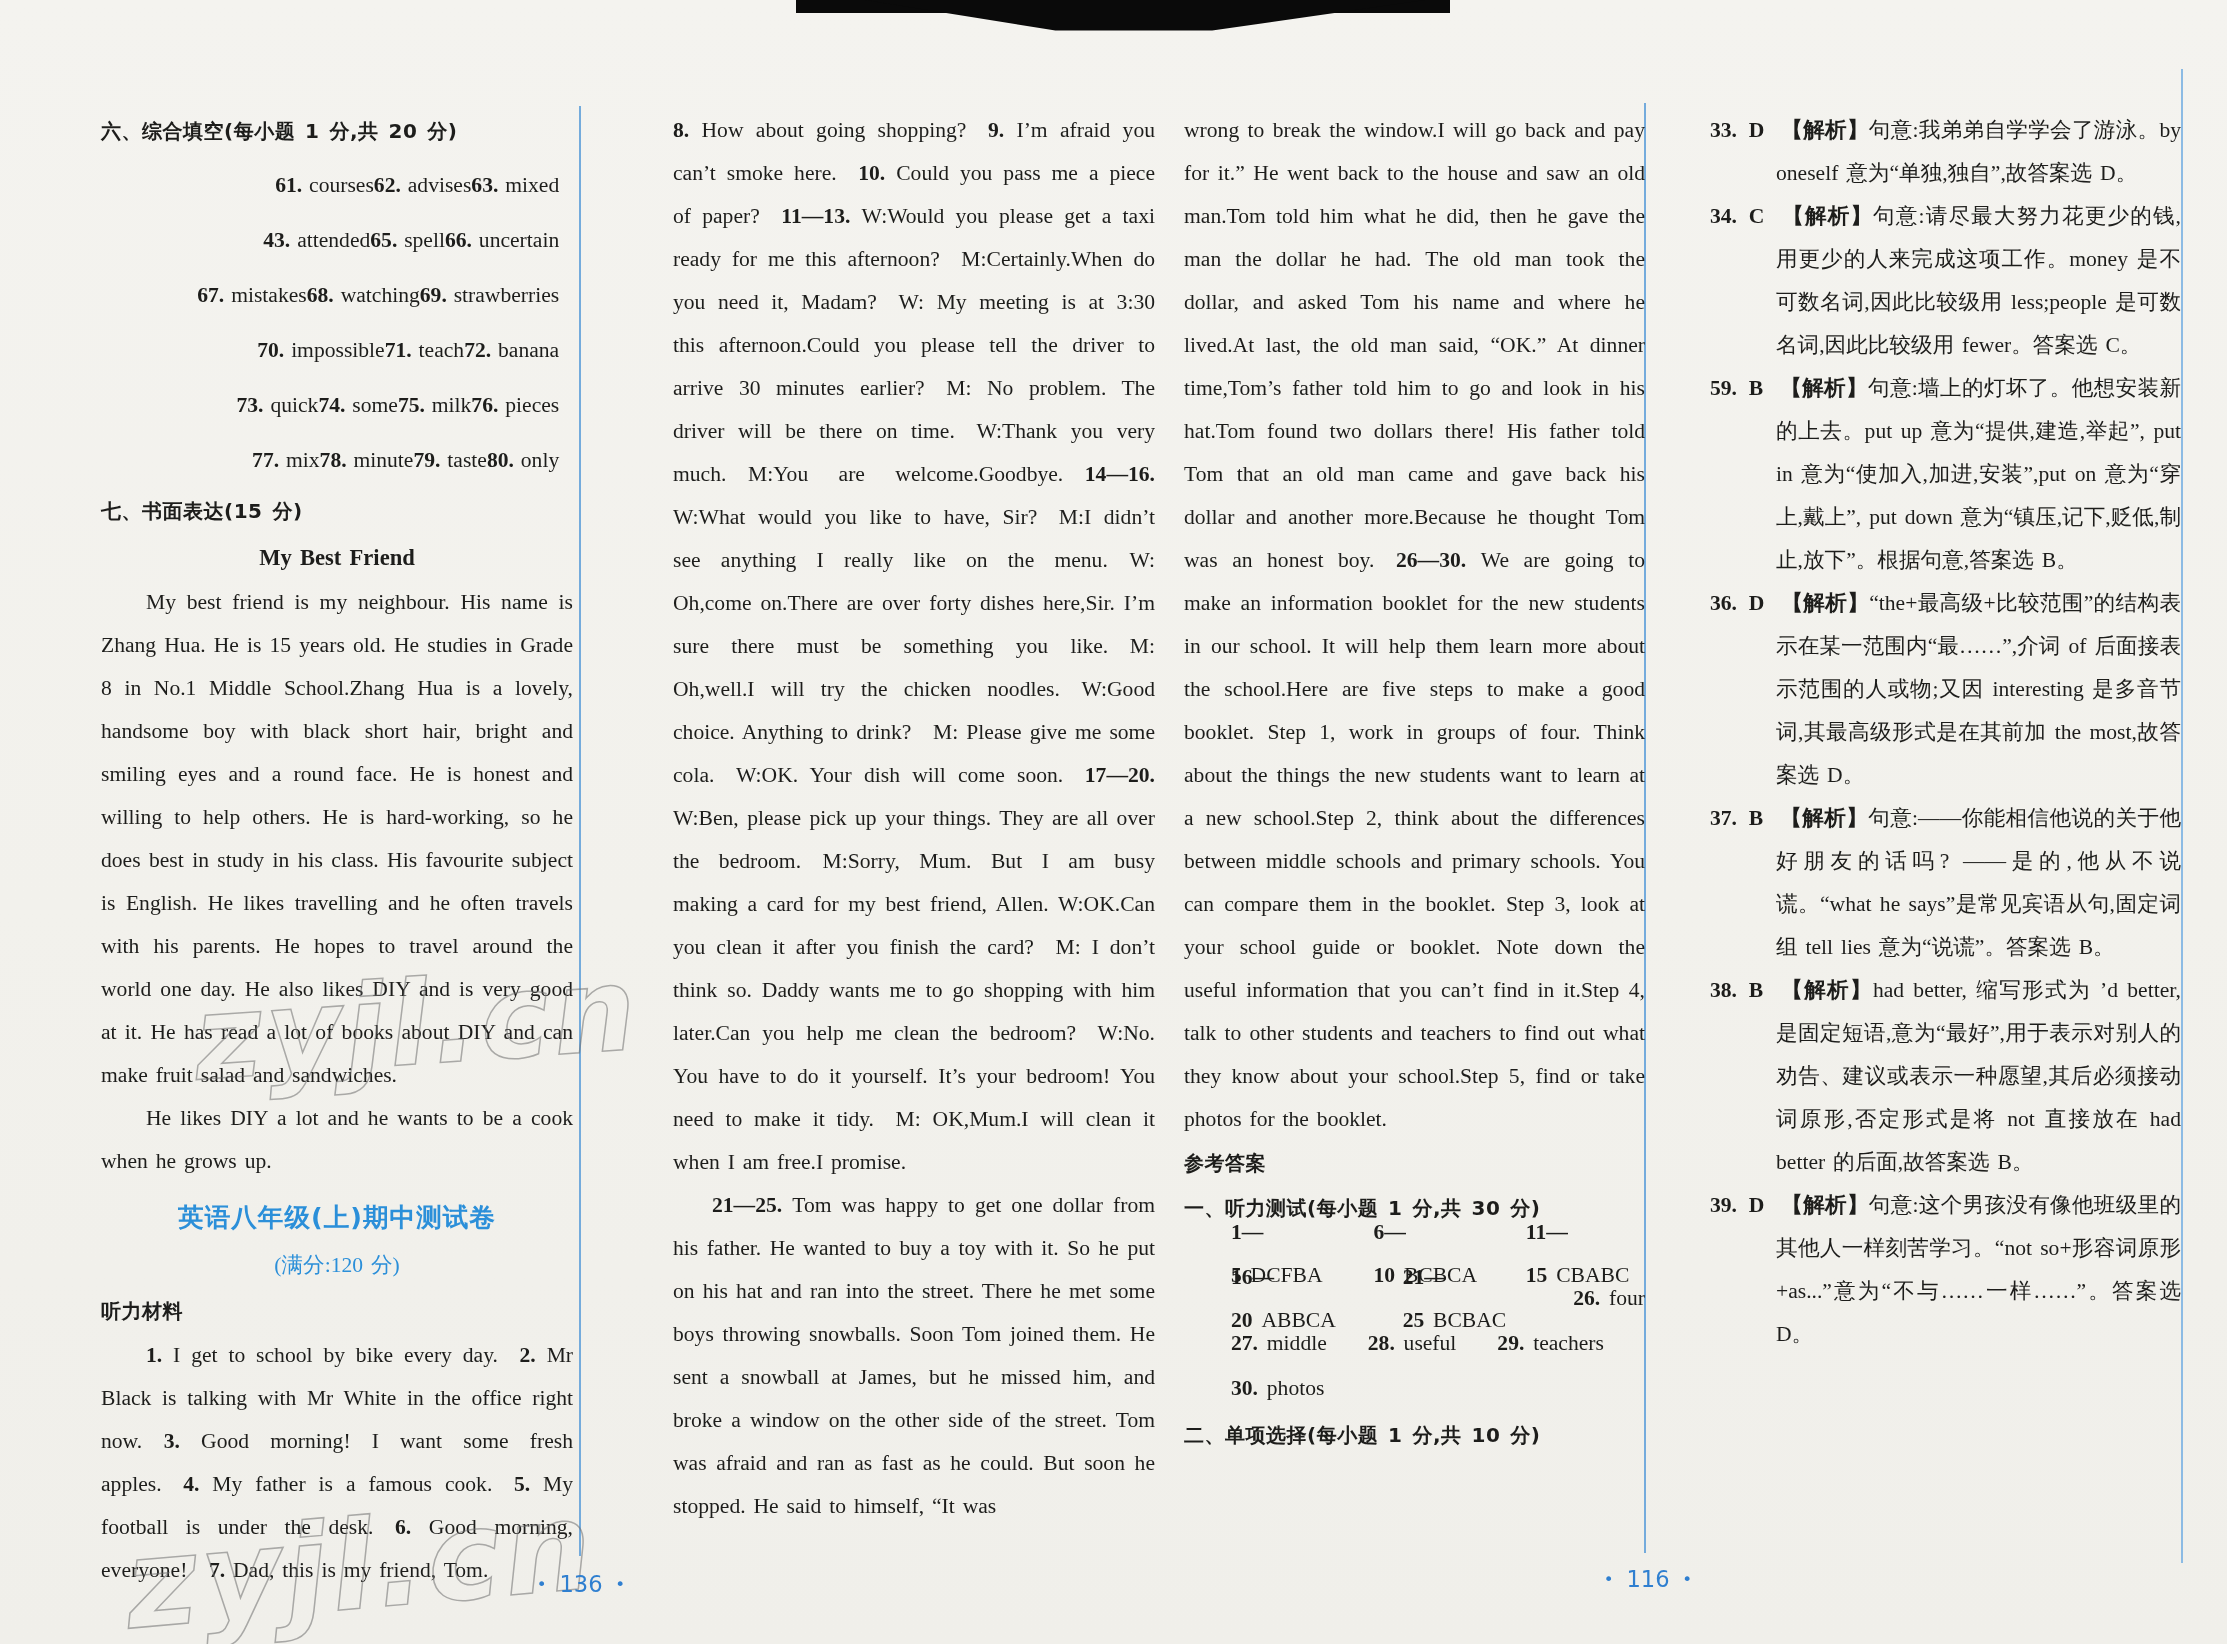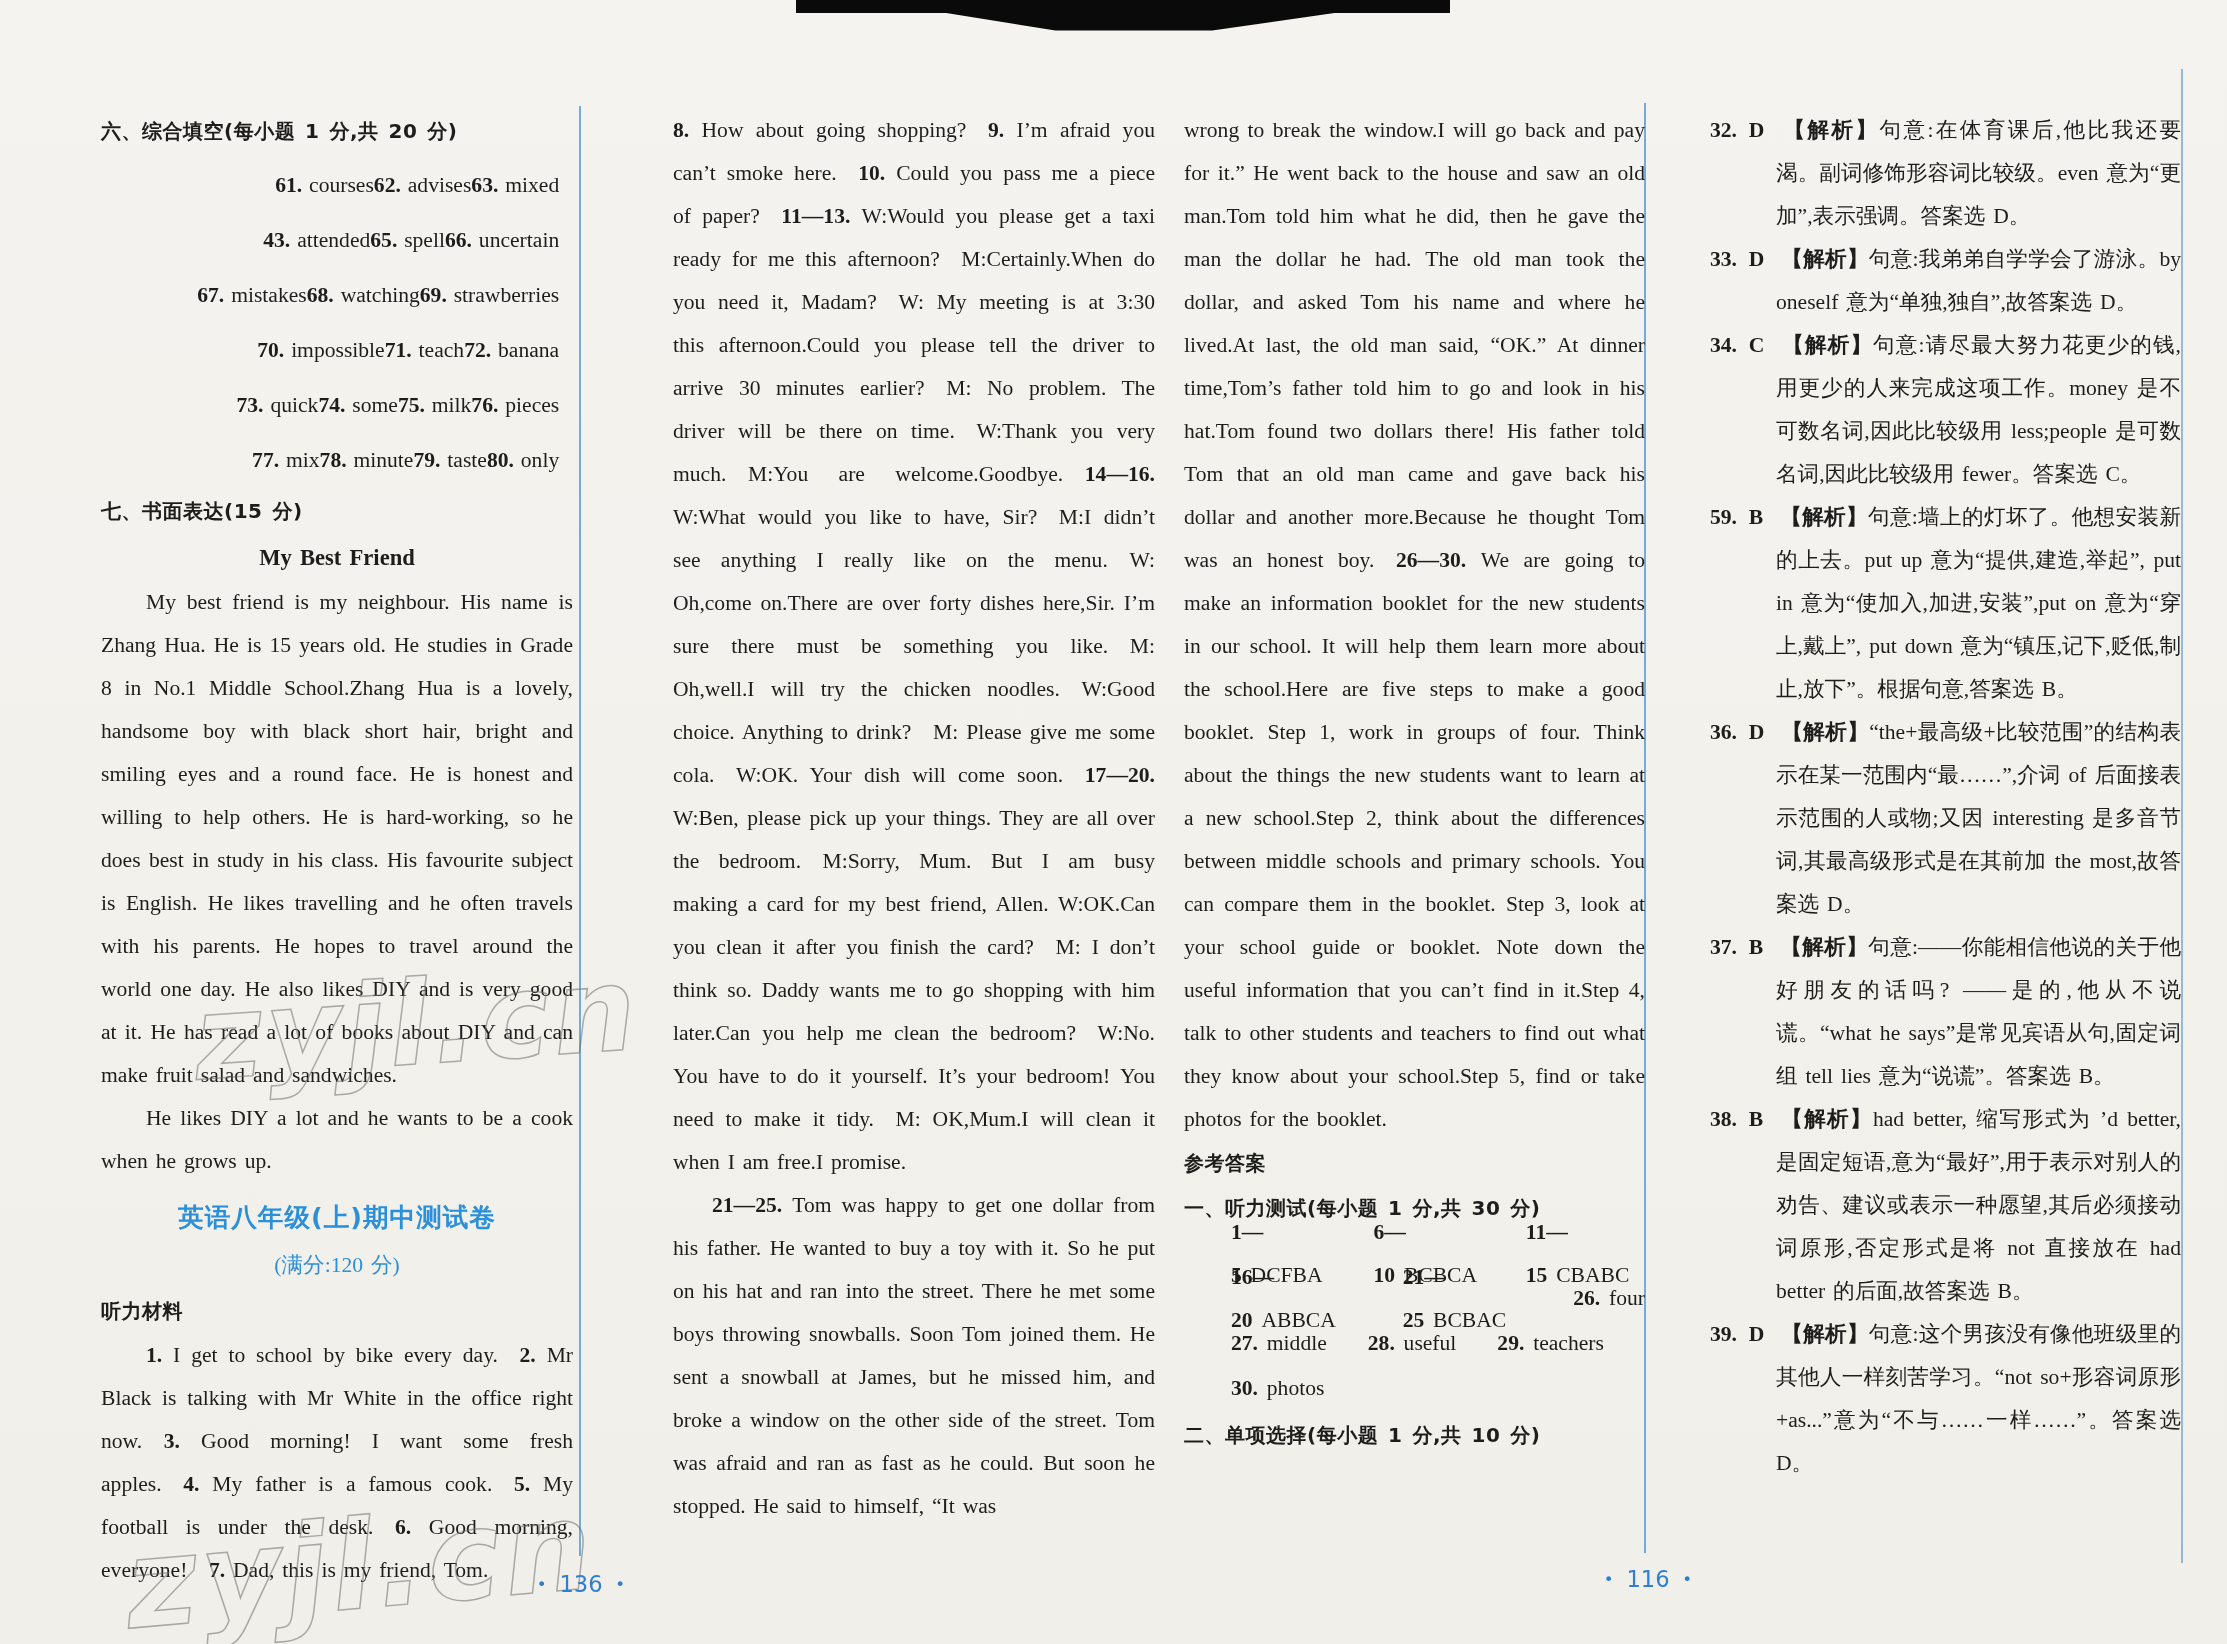--- a/index.html
+++ b/index.html
@@ -138,21 +138,20 @@
         </div>
         <div class="ans-row">
           <span><b>30.</b>photos</span>
         </div>
       </div>
     <h2 class="cn-head sec2-gap">二、单项选择(每小题 1 分,共 10 分)</h2>
   </section>
 
   <section class="col col4">
     <div>
-        <p class="ans-item"><b class="num">32.</b><b class="letter">D</b><b>【解析】</b>句意:在体育课后,他比我还要渴。副词修饰形容词比较级。even 意为“更加”,表示强调。答案选 D。</p>
         <p class="ans-item"><b class="num">33.</b><b class="letter">D</b><b>【解析】</b>句意:我弟弟自学学会了游泳。by oneself 意为“单独,独自”,故答案选 D。</p>
         <p class="ans-item"><b class="num">34.</b><b class="letter">C</b><b>【解析】</b>句意:请尽最大努力花更少的钱,用更少的人来完成这项工作。money 是不可数名词,因此比较级用 less;people 是可数名词,因此比较级用 fewer。答案选 C。</p>
         <p class="ans-item"><b class="num">59.</b><b class="letter">B</b><b>【解析】</b>句意:墙上的灯坏了。他想安装新的上去。put up 意为“提供,建造,举起”, put in 意为“使加入,加进,安装”,put on 意为“穿上,戴上”, put down 意为“镇压,记下,贬低,制止,放下”。根据句意,答案选 B。</p>
         <p class="ans-item"><b class="num">36.</b><b class="letter">D</b><b>【解析】</b>“the+最高级+比较范围”的结构表示在某一范围内“最……”,介词 of 后面接表示范围的人或物;又因 interesting 是多音节词,其最高级形式是在其前加 the most,故答案选 D。</p>
         <p class="ans-item"><b class="num">37.</b><b class="letter">B</b><b>【解析】</b>句意:——你能相信他说的关于他好朋友的话吗? ——是的,他从不说谎。“what he says”是常见宾语从句,固定词组 tell lies 意为“说谎”。答案选 B。</p>
         <p class="ans-item"><b class="num">38.</b><b class="letter">B</b><b>【解析】</b>had better, 缩写形式为 ’d better,是固定短语,意为“最好”,用于表示对别人的劝告、建议或表示一种愿望,其后必须接动词原形,否定形式是将 not 直接放在 had better 的后面,故答案选 B。</p>
         <p class="ans-item"><b class="num">39.</b><b class="letter">D</b><b>【解析】</b>句意:这个男孩没有像他班级里的其他人一样刻苦学习。“not so+形容词原形+as...”意为“不与……一样……”。答案选 D。</p>
       </div>
   </section>
 

